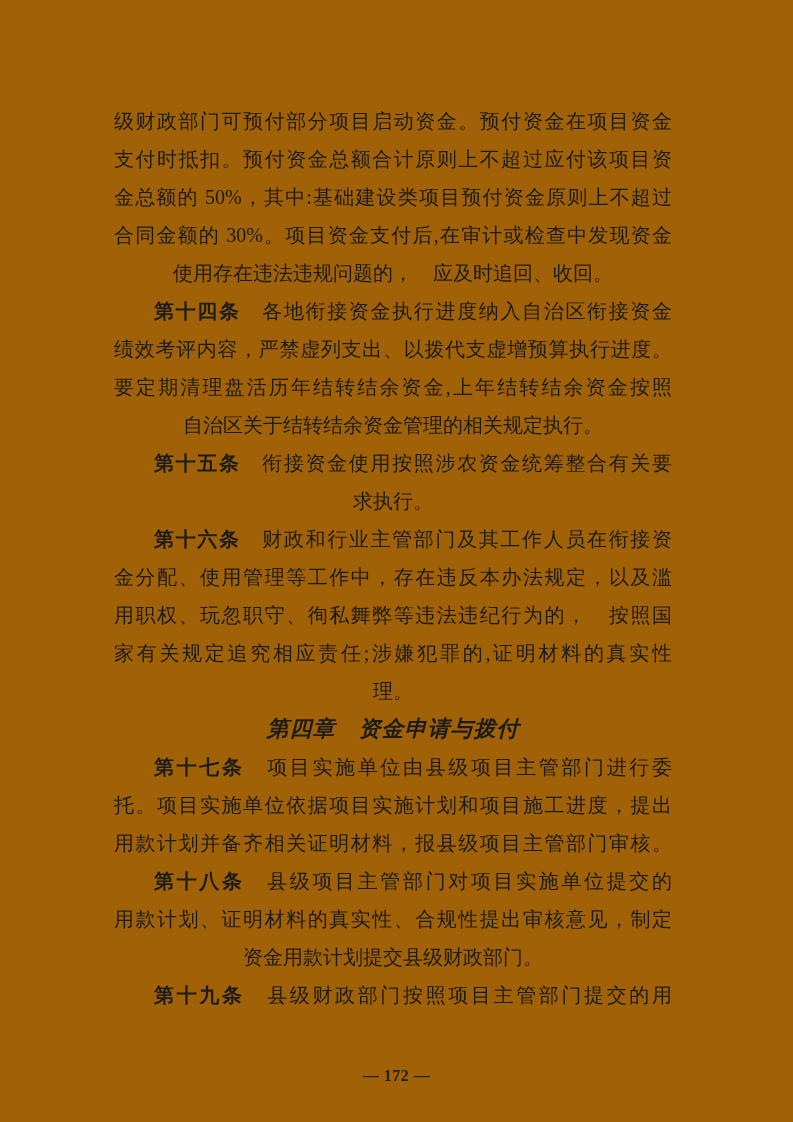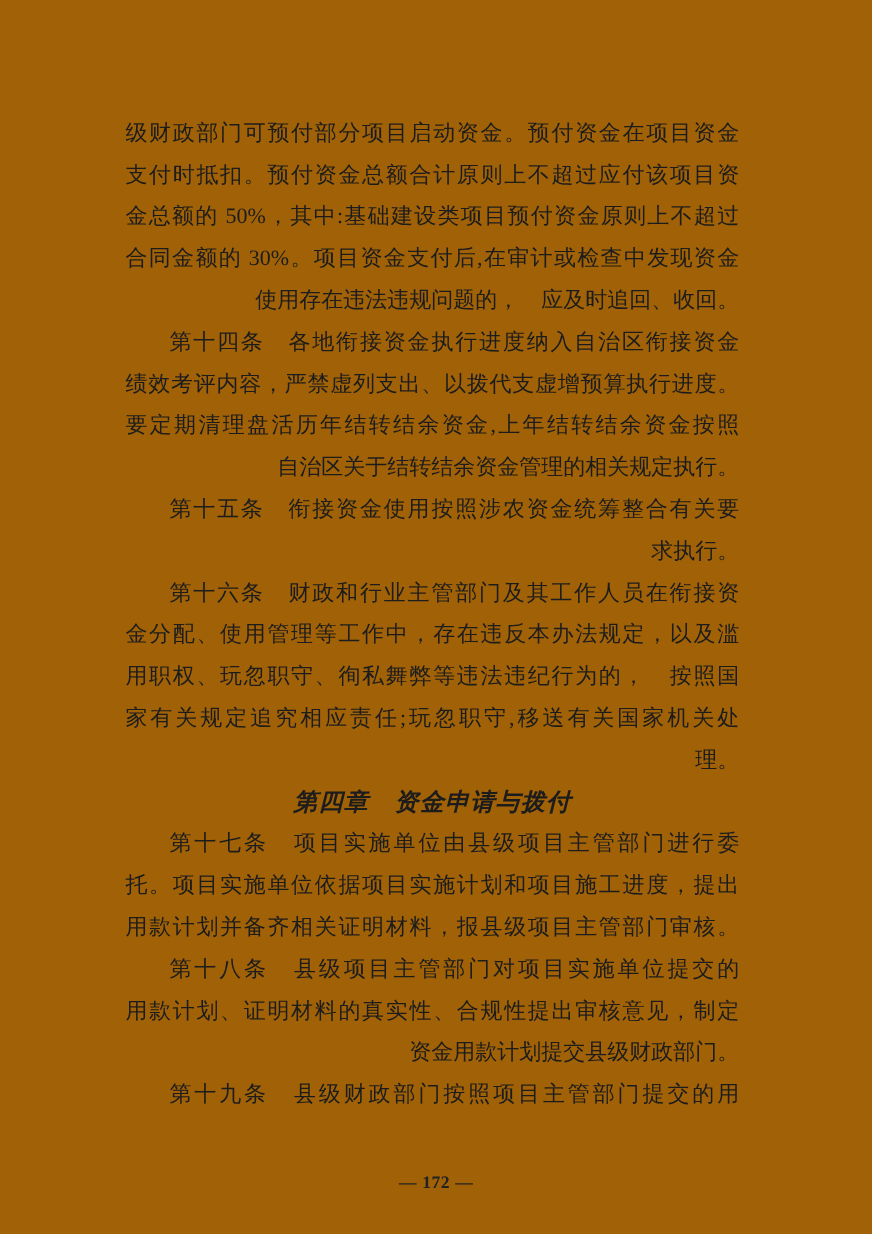--- a/index.html
+++ b/index.html
@@ -20,33 +20,33 @@
     position: absolute;
     left: 114px;
     top: 102px;
     width: 558px;
     font-size: 20px;
     line-height: 38px;
   }
   .para { margin: 0; }
   .line {
     white-space: pre-wrap;
-    text-align: right;
+    text-align: center;
   }
   .line.j {
     text-align: justify;
     text-align-last: justify;
     text-justify: inter-character;
   }
   .line.ind {
     text-indent: 2em;
   }
   .b {
     font-family: "Liberation Sans", "DejaVu Sans", sans-serif;
-    font-weight: 400;
+    font-weight: 700;
   }
   .heading {
     text-align: center;
     font-family: "Liberation Sans", "DejaVu Sans", sans-serif;
     font-weight: 700;
     font-size: 22px;
     line-height: 38px;
     letter-spacing: 1px;
     white-space: pre-wrap;
     font-style: italic;
@@ -82,21 +82,21 @@
         <div class="line">自治区关于结转结余资金管理的相关规定执行。</div>
       </div>
       <div class="para">
         <div class="line j ind"><span class="b">第十五条</span>　衔接资金使用按照涉农资金统筹整合有关要</div>
         <div class="line">求执行。</div>
       </div>
       <div class="para">
         <div class="line j ind"><span class="b">第十六条</span>　财政和行业主管部门及其工作人员在衔接资</div>
         <div class="line j">金分配、使用管理等工作中，存在违反本办法规定，以及滥</div>
         <div class="line j">用职权、玩忽职守、徇私舞弊等违法违纪行为的，　按照国</div>
-        <div class="line j">家有关规定追究相应责任;玩忽职守,移送有关国家机关处</div>
+        <div class="line j">家有关规定追究相应责任;涉嫌犯罪的,证明材料的真实性</div>
         <div class="line">理。</div>
       </div>
       <div class="heading">第四章　资金申请与拨付</div>
       <div class="para">
         <div class="line j ind"><span class="b">第十七条</span>　项目实施单位由县级项目主管部门进行委</div>
         <div class="line j">托。项目实施单位依据项目实施计划和项目施工进度，提出</div>
         <div class="line j">用款计划并备齐相关证明材料，报县级项目主管部门审核。</div>
       </div>
       <div class="para">
         <div class="line j ind"><span class="b">第十八条</span>　县级项目主管部门对项目实施单位提交的</div>

